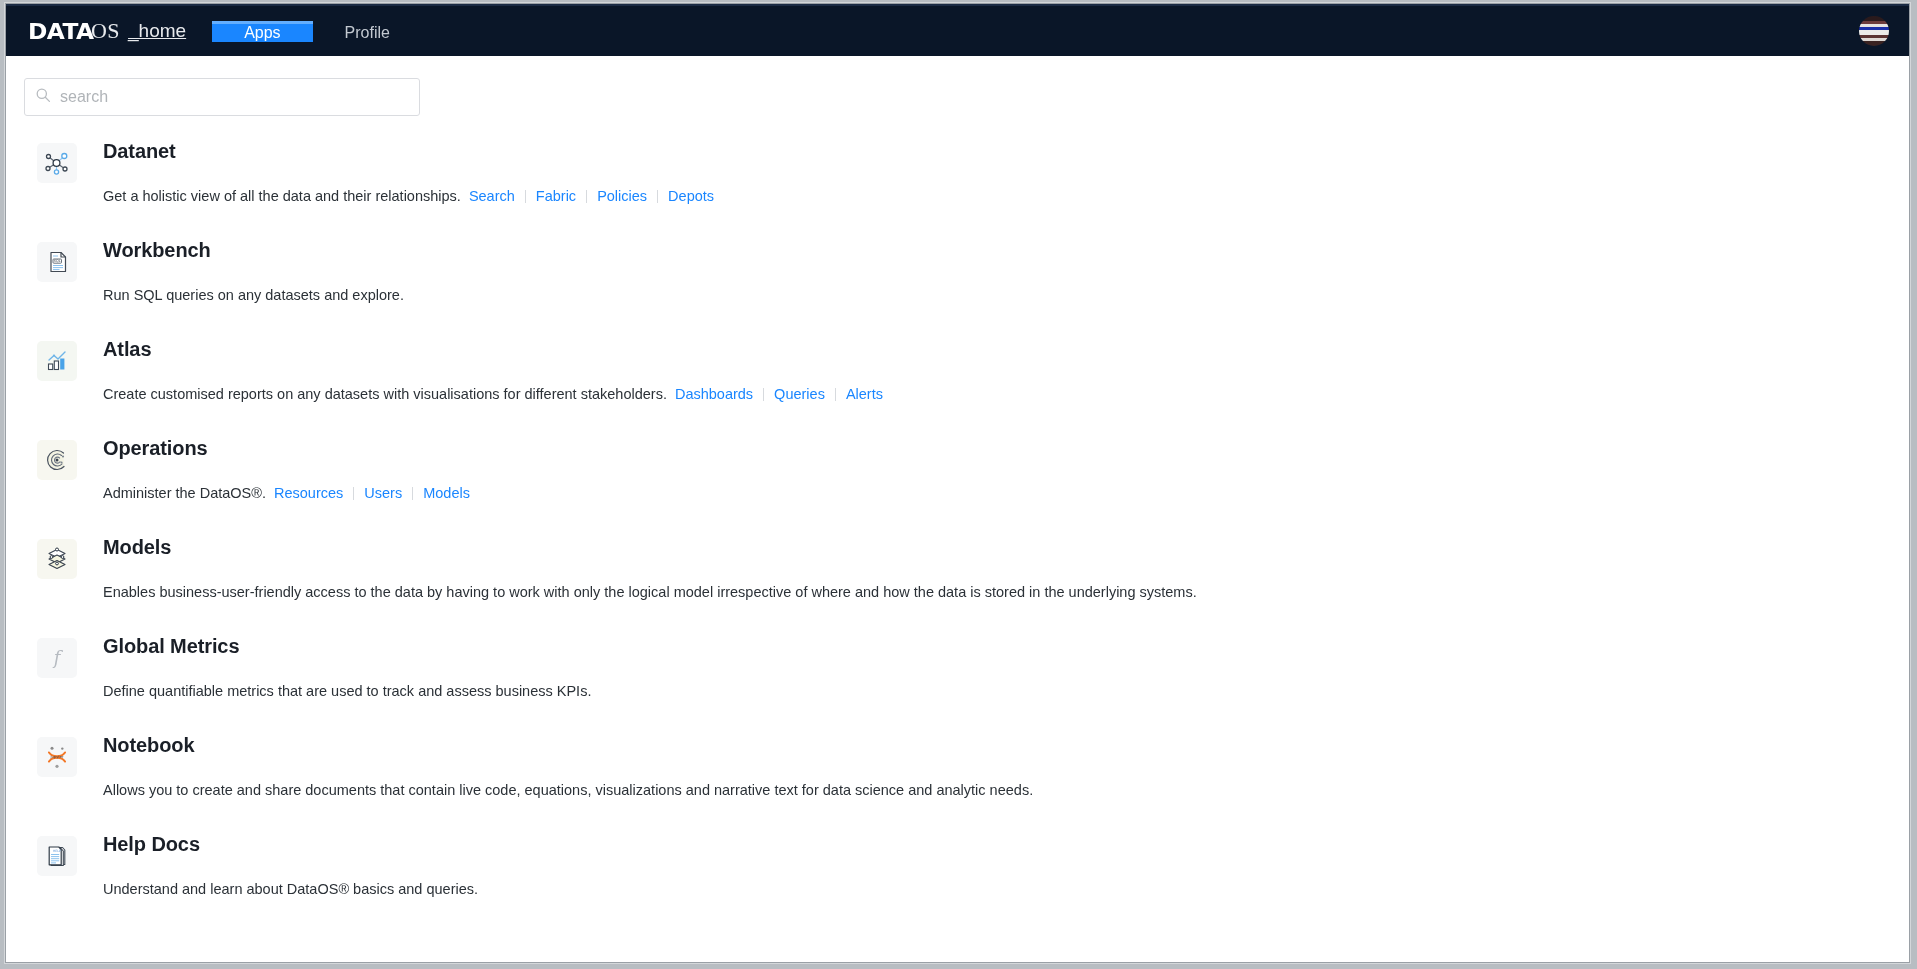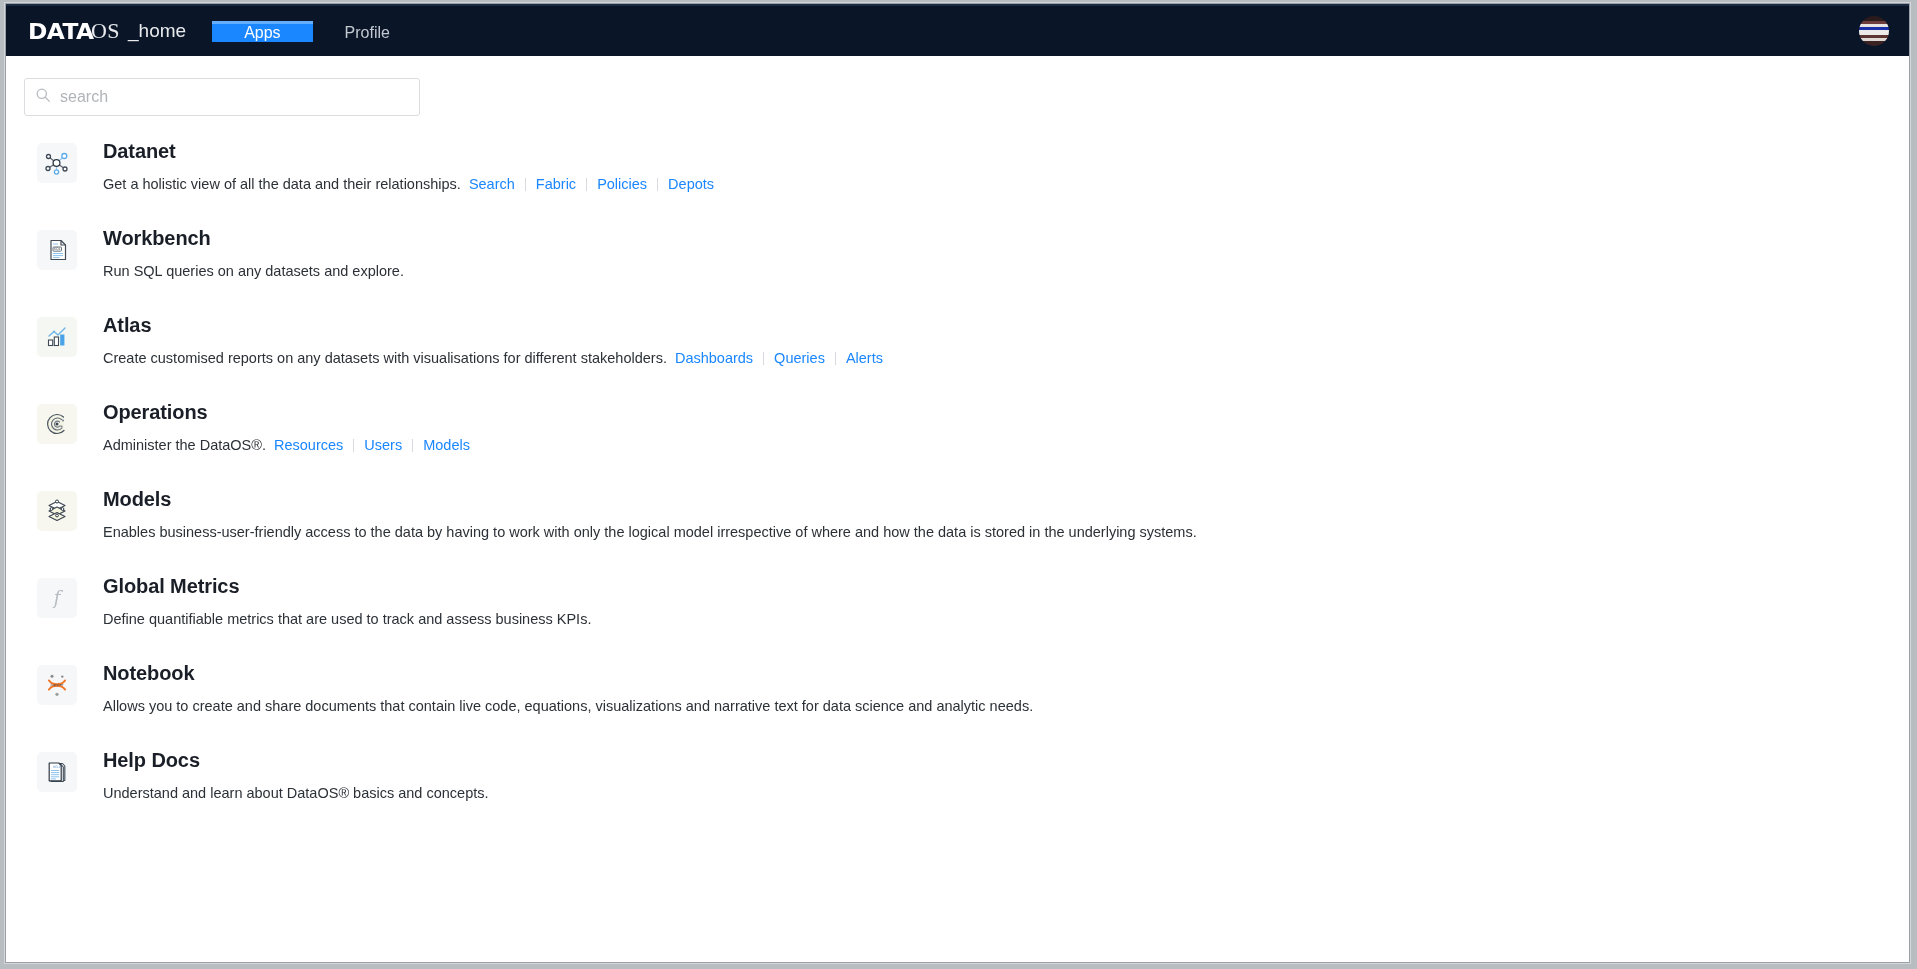--- a/index.html
+++ b/index.html
@@ -59,20 +59,21 @@
     letter-spacing: 0.5px;
     margin-left: 1px;
     font-family: Liberation Serif, serif;
   }
   .brand-home {
     color: #e8eaed;
     font-size: 19px;
     font-weight: 400;
     margin-left: 8px;
     font-family: "Liberation Sans", sans-serif;
+    text-decoration: underline;
   }
 
   .nav-tabs { display: flex; align-items: stretch; }
   .nav-tab {
     display: flex;
     align-items: center;
     justify-content: center;
     padding: 0 32px;
     font-size: 16px;
     color: #c3c9d1;
@@ -172,21 +173,21 @@
 
   .app-title {
     font-size: 20px;
     font-weight: bold;
     color: #1a1f27;
     line-height: 26px;
     letter-spacing: -0.1px;
   }
 
   .app-desc-line {
-    margin-top: 10px;
+    margin-top: 22px;
     font-size: 14.5px;
     color: #2b3137;
     line-height: 20px;
     display: flex;
     align-items: baseline;
     flex-wrap: wrap;
   }
   .app-desc { white-space: nowrap; }
 
   .app-links { display: inline-flex; align-items: baseline; margin-left: 8px; }
@@ -416,20 +417,20 @@
             <line x1="7" y1="11.5" x2="15.2" y2="11.5" stroke="#8cc2ee" stroke-width="1"></line>
             <line x1="7" y1="13.6" x2="15.2" y2="13.6" stroke="#8cc2ee" stroke-width="1"></line>
             <line x1="7" y1="15.7" x2="15.2" y2="15.7" stroke="#8cc2ee" stroke-width="1"></line>
             <line x1="7" y1="17.8" x2="15.2" y2="17.8" stroke="#8cc2ee" stroke-width="1"></line>
             <line x1="7" y1="19.9" x2="12" y2="19.9" stroke="#8cc2ee" stroke-width="1"></line>
           </svg>
         </div>
         <div class="app-body">
           <div class="app-title">Help Docs</div>
           <div class="app-desc-line">
-            <span class="app-desc">Understand and learn about DataOS® basics and concepts.</span>
+            <span class="app-desc">Understand and learn about DataOS® basics and queries.</span>
           </div>
         </div>
       </div>
 
     </div>
   </div>
 </div>
 
 </body></html>

